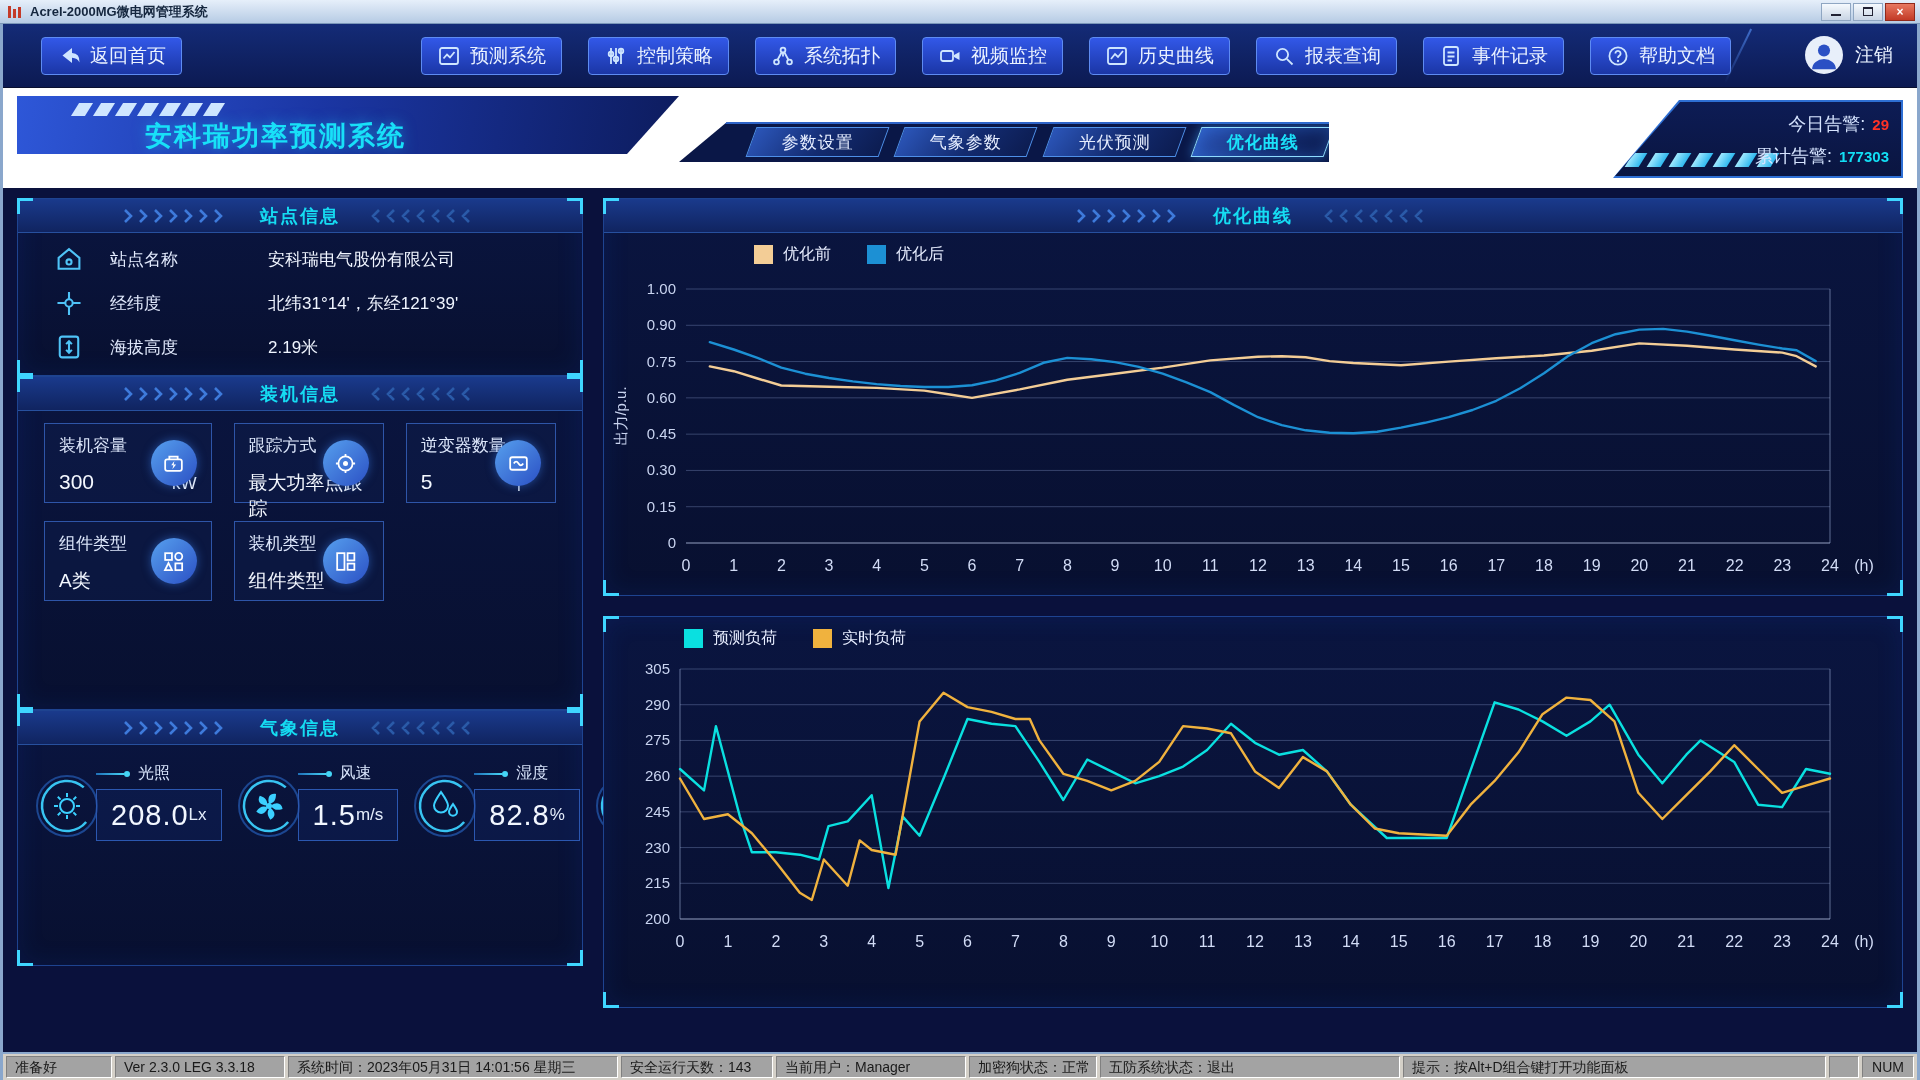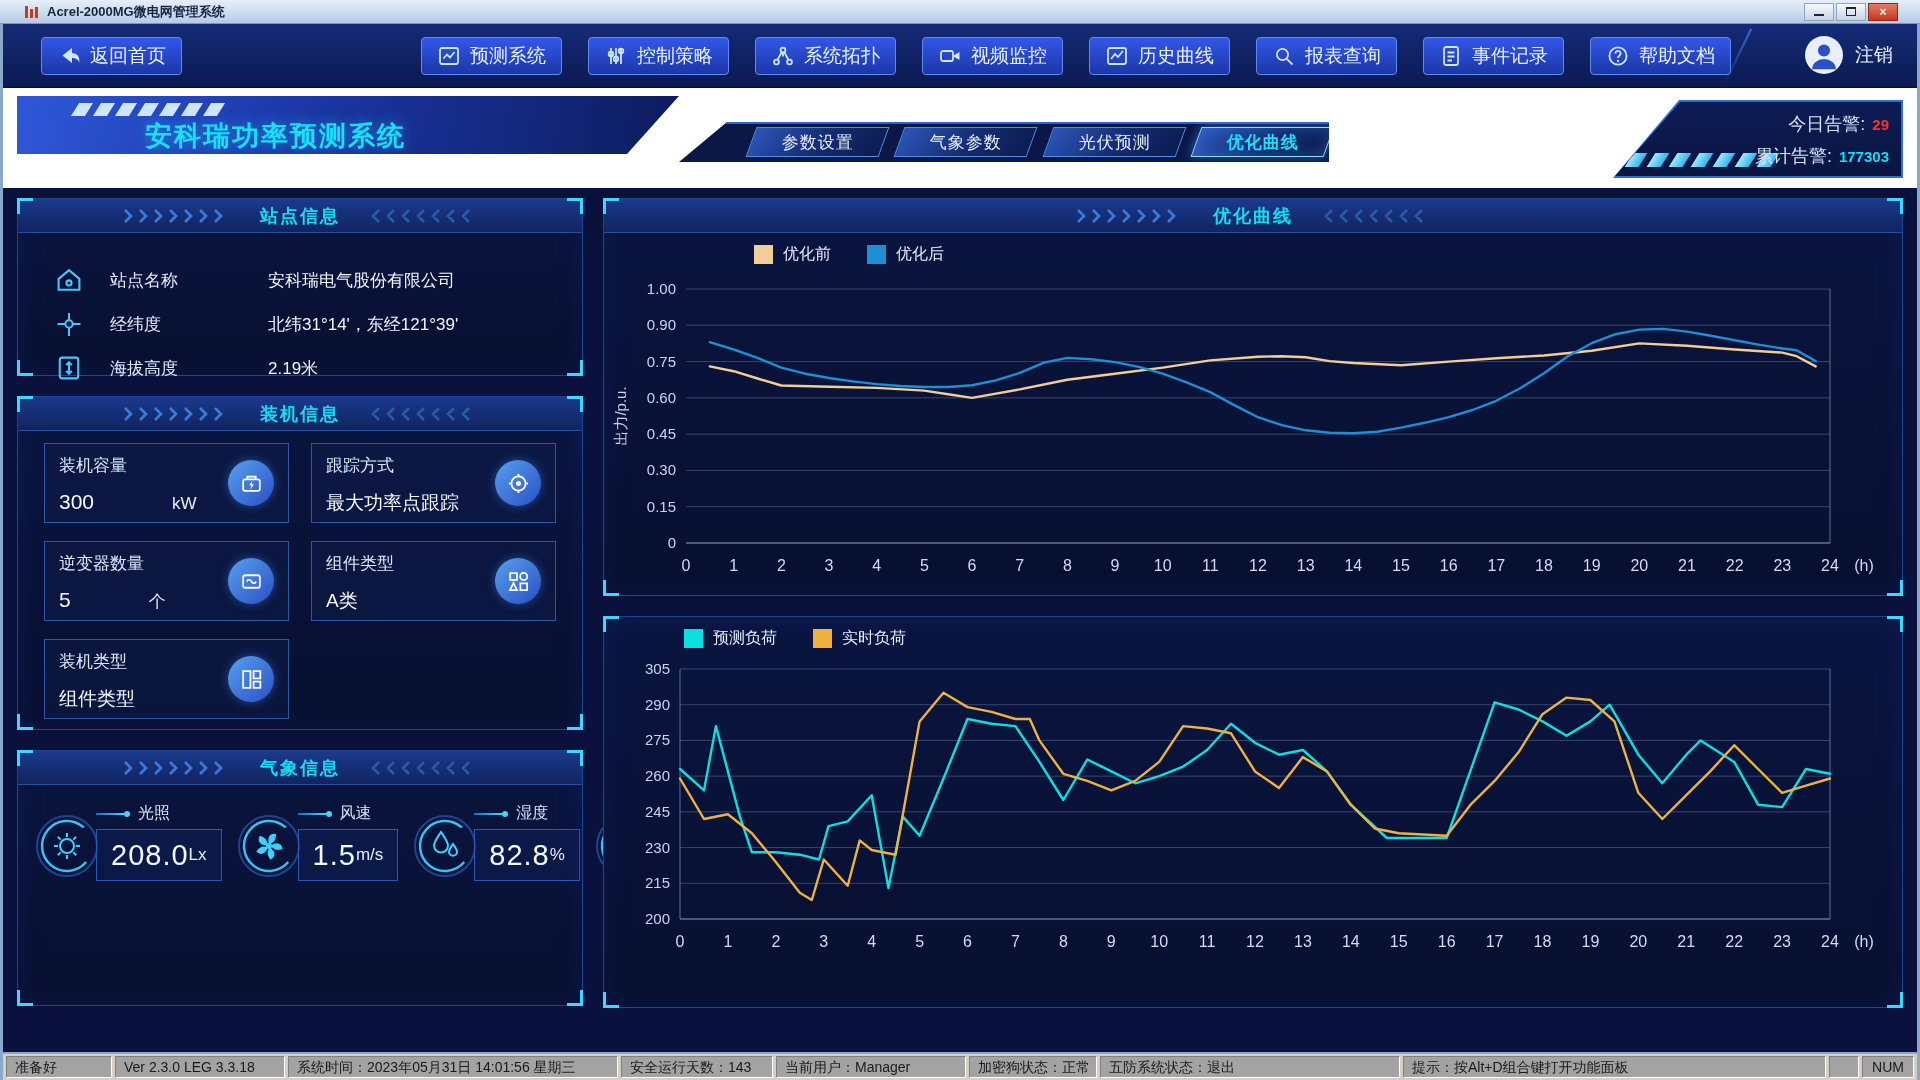--- a/index.html
+++ b/index.html
@@ -1,20 +1,20 @@
 <!DOCTYPE html>
 <html><head>
 <meta charset="utf-8">
 <style>
 *{box-sizing:border-box;margin:0;padding:0}
 html,body{width:1920px;height:1080px}
 body{font-family:"Liberation Sans","DejaVu Sans",sans-serif;background:#0A113C;overflow:hidden;position:relative}
 
 
-.titlebar{height:24px;background:linear-gradient(#E6EFFA,#B6CBE4);display:flex;align-items:center;padding:0 22px;border-bottom:1px solid #7A96B8}
+.titlebar{height:24px;background:linear-gradient(#E6EFFA,#B6CBE4);display:flex;align-items:center;padding:0 5px;border-bottom:1px solid #7A96B8}
 .app-ico{display:flex;margin-left:2px}
 .tb-title{font-size:13px;color:#14263E;margin-left:7px;font-weight:bold}
 .tb-btns{margin-left:auto;display:flex;gap:2px}
 .tbtn{width:30px;height:18px;border:1px solid #8FA6C2;background:linear-gradient(#F6FAFE,#C8D4E4);display:flex;align-items:center;justify-content:center;font-size:12px;color:#223;cursor:pointer}
 .g-min{width:10px;height:8px;border-bottom:2px solid #223}
 .g-max{width:10px;height:9px;border:1px solid #223;border-top-width:2px}
 .tbtn.close{background:linear-gradient(#E87860,#C23A26);border-color:#90291B;color:#fff;font-weight:bold}
 
 
 .app{height:1056px;border-left:3px solid #8AA7CC;border-right:3px solid #8AA7CC;background:#0A113C;display:flex;flex-direction:column}
@@ -50,42 +50,42 @@
 .alarm-in .slashes{left:14px;bottom:9px}
 .alarm-lines{position:absolute;right:12px;top:6px;text-align:right}
 .alarm-line{height:32px;line-height:32px;white-space:nowrap}
 .alarm-label{color:#D6E4FF;font-size:18px}
 .alarm-val{font-size:15px;font-weight:bold;margin-left:7px}
 .alarm-val.red{color:#FF3226}
 .alarm-val.cyan{color:#12DFF5}
 
 
 .content{flex:1;display:flex;gap:20px;padding:10px 14px 0}
-.col-left{width:566px;display:flex;flex-direction:column;gap:20px;flex-shrink:0}
+.col-left{width:566px;display:flex;flex-direction:column;flex-shrink:0}
 .col-right{flex:1;display:flex;flex-direction:column;gap:20px;min-width:0}
 .panel{position:relative;border:1px solid #1E4390;background:linear-gradient(180deg,#0A1540 0%,#081030 100%);box-shadow:inset 0 0 26px rgba(20,70,190,.16)}
 .corner{position:absolute;width:16px;height:16px;z-index:3;border:0 solid #3FD6FF}
 .c-tl{left:-1px;top:-1px;border-left-width:3px;border-top-width:3px}
 .c-tr{right:-1px;top:-1px;border-right-width:3px;border-top-width:3px}
 .c-bl{left:-1px;bottom:-1px;border-left-width:3px;border-bottom-width:3px}
 .c-br{right:-1px;bottom:-1px;border-right-width:3px;border-bottom-width:3px}
 .panel-head{height:34px;background:linear-gradient(180deg,#1A3A8C,#102460);display:flex;align-items:center;justify-content:center;gap:30px;border-bottom:1px solid #27509E}
 .panel-title{color:#15DCF2;font-size:18px;font-weight:bold;letter-spacing:2px}
 .chev{display:flex;align-items:center}
 
 
-.site-body{padding:25px 10px 10px}
+.site-body{padding:4px 10px 10px}
 .site-row{display:flex;align-items:center;height:44px}
 .s-ico{width:30px;height:30px;margin-left:26px;flex-shrink:0}
 .s-ico path,.s-ico rect,.s-ico circle{stroke:#4FC3F7;stroke-width:1.8;fill:none}
 .s-label{width:158px;margin-left:26px;color:#E2EAFD;font-size:17px}
 .s-value{color:#F0F5FF;font-size:17px}
 
 
-.inst-body{padding:12px 26px;display:grid;grid-template-columns:1fr 1fr;gap:18px 22px}
+.inst-body{padding:12px 26px;display:grid;grid-template-columns:1fr 1fr 1fr;gap:18px 22px}
 .card{position:relative;border:1px solid #2E55A8;background:rgba(14,28,74,.5);height:80px;padding:10px 14px;cursor:default}
 .card-label{font-size:17px;color:#DDE7FB}
 .card-value-row{margin-top:13px;display:flex;align-items:baseline}
 .card-value{font-size:21px;color:#F4F8FF}
 .card-unit{font-size:17px;color:#E8EFFB;margin-left:78px}
 .card-ico{position:absolute;right:14px;top:50%;transform:translateY(-50%);width:46px;height:46px;border-radius:50%;background:linear-gradient(135deg,#57A0EE,#2B50C4);display:flex;align-items:center;justify-content:center;box-shadow:0 0 10px rgba(60,130,240,.5)}
 .card-ico svg{width:25px;height:25px}
 .card-ico path,.card-ico rect,.card-ico circle{stroke:#FFFFFF;stroke-width:1.7;fill:none}
 .card-ico .fil{fill:#fff;stroke:none}
 

